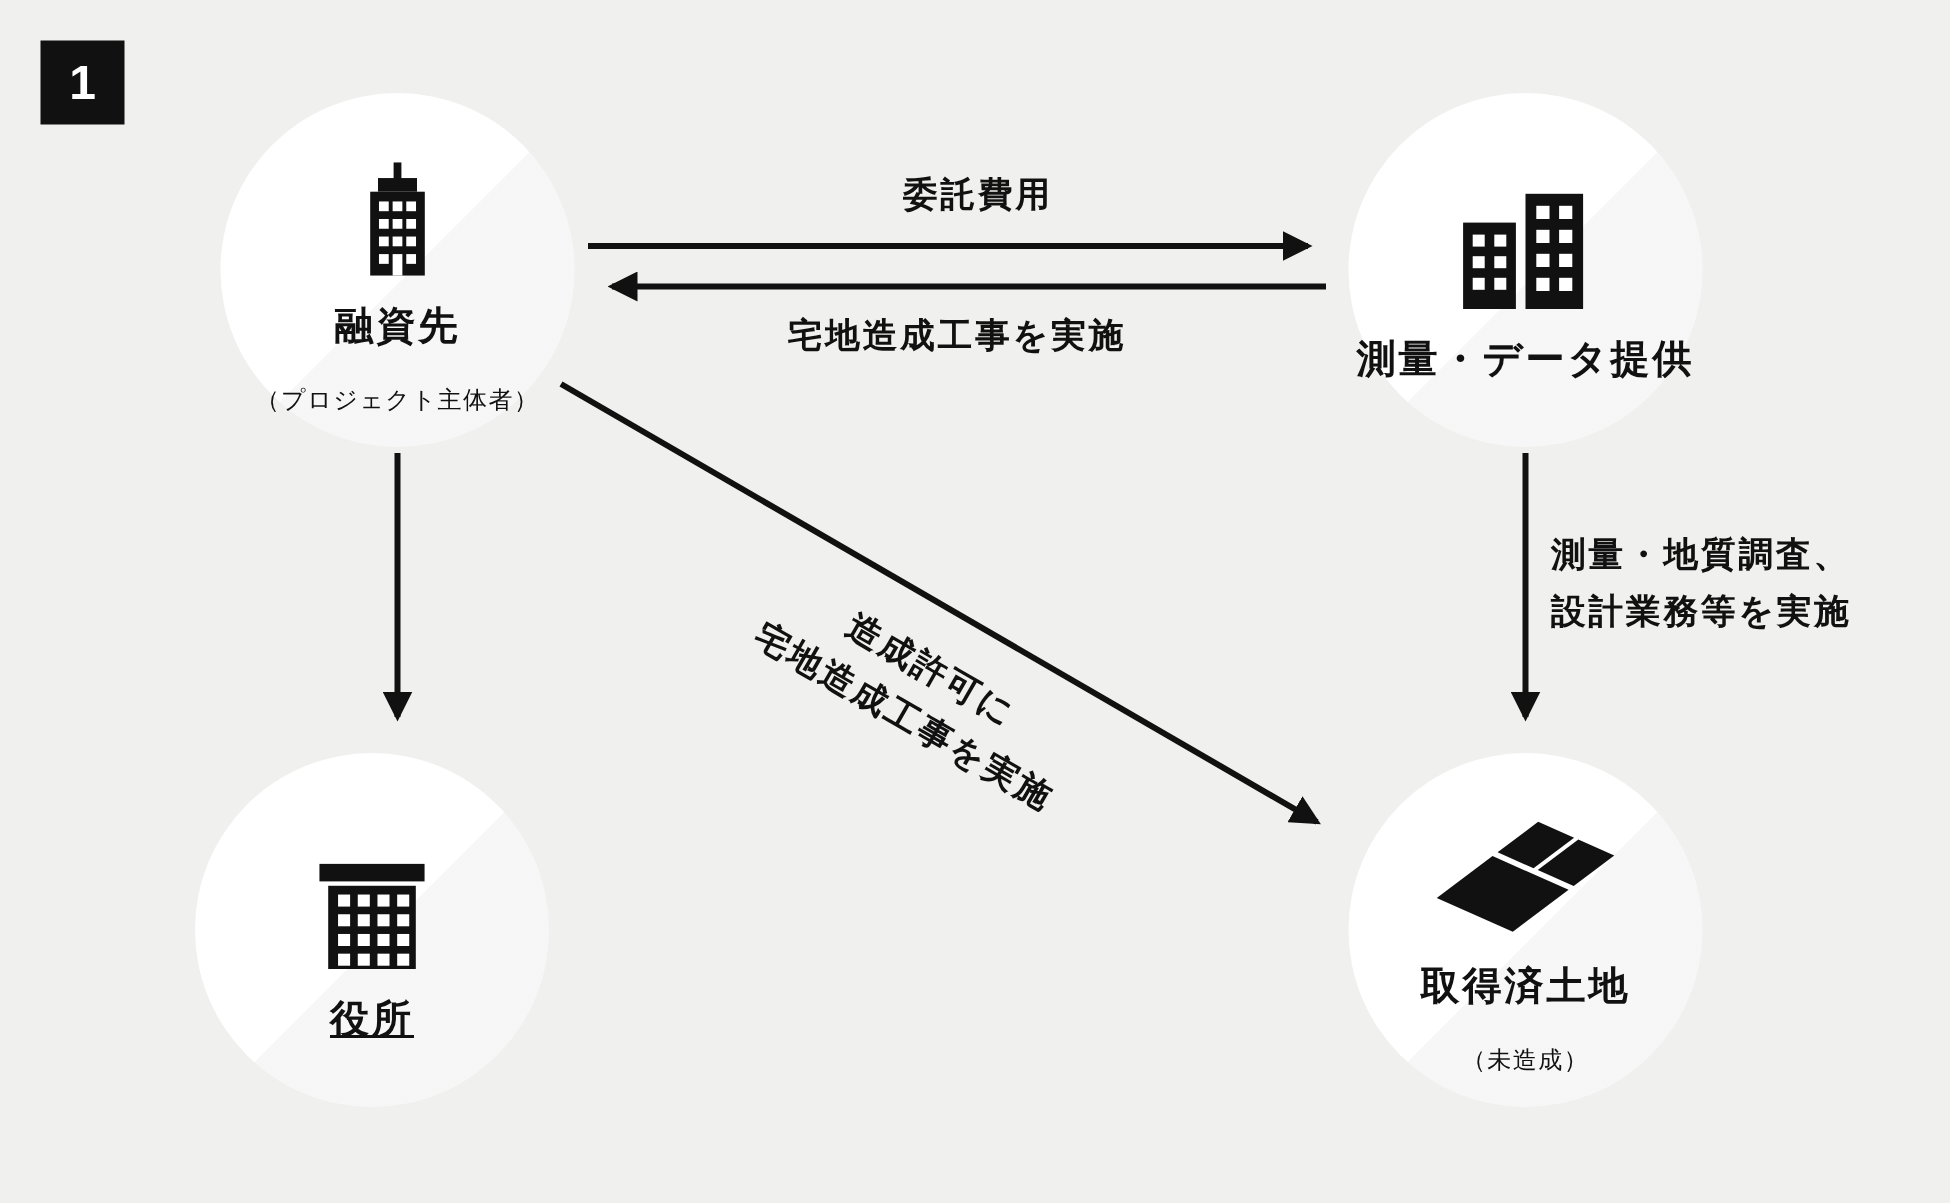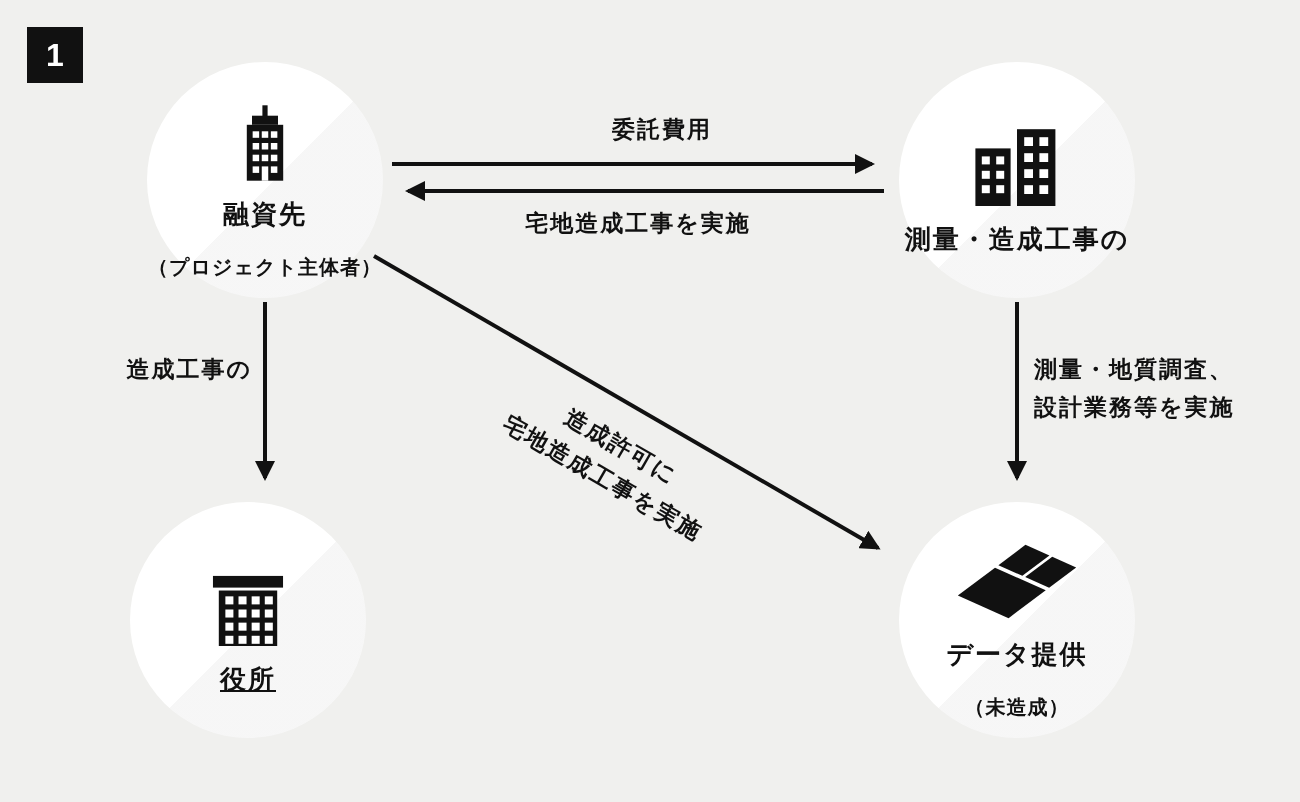--- a/index.html
+++ b/index.html
@@ -19,33 +19,33 @@
     justify-content:center; text-align:center; box-sizing:border-box; padding-top:22px;
   }
   .node::after {
     content:""; position:absolute; inset:0; border-radius:50%; pointer-events:none;
     background:linear-gradient(135deg, rgba(17,17,17,0) 52%, rgba(17,17,17,0.035) 52%);
   }
   .node-icon { height:80px; display:flex; align-items:flex-end; justify-content:center;
     margin-bottom:16px; position:relative; z-index:1; }
   .node-icon svg { display:block; }
   .node-label { font-size:26px; font-weight:700; letter-spacing:2px; position:relative; z-index:1; }
-  .node-sublabel { font-size:20px; margin-top:22px; letter-spacing:1px; position:relative; z-index:1;font-weight:bold; }
+  .node-sublabel { font-size:16px; margin-top:22px; letter-spacing:1px; position:relative; z-index:1; }
   #node-lender { left:147px; top:62px; }
   #node-survey { left:899px; top:62px; }
   #node-office { left:130px; top:502px;text-decoration:underline; }
   #node-land   { left:899px; top:502px; }
 
   .arrows { position:absolute; left:0; top:0; pointer-events:none; }
   .arrows line { stroke:#111; stroke-width:4; }
   .arrows .head { fill:#111; }
 
   .edge-label { position:absolute; font-weight:700; font-size:23px; letter-spacing:2px; line-height:38px; }
   .edge-label .line { display:block; }
-  #lbl-commission   { left:462px; top:110px; width:400px; text-align:center; }
+  #lbl-commission   { left:452px; top:110px; width:400px; text-align:center; }
   #lbl-data         { left:438px; top:204px; width:400px; text-align:center; }
   #lbl-permit       { left:42px;  top:350px; width:210px; text-align:right; }
   #lbl-survey       { left:1034px; top:350px; width:270px; text-align:left; }
   #lbl-construction {
     left:612px; top:462px; transform:translate(-50%,-50%) rotate(30deg);
     text-align:center; white-space:nowrap; line-height:36px;
   }
 </style>
 </head>
 <body>
@@ -109,21 +109,21 @@
           <rect x="42" y="7" width="5.5" height="5.5"></rect>
           <rect x="32.5" y="17" width="5.5" height="5.5"></rect>
           <rect x="42" y="17" width="5.5" height="5.5"></rect>
           <rect x="32.5" y="27" width="5.5" height="5.5"></rect>
           <rect x="42" y="27" width="5.5" height="5.5"></rect>
           <rect x="32.5" y="37" width="5.5" height="5.5"></rect>
           <rect x="42" y="37" width="5.5" height="5.5"></rect>
         </g>
       </svg>
     </div>
-    <div class="node-label">測量・造成工事の</div>
+    <div class="node-label">測量・データ提供</div>
   </div>
 
   <div class="node" id="node-office">
     <div class="node-icon">
       <svg viewBox="0 0 56 50" width="82" height="73" fill="#111">
         <rect x="4" y="2" width="48" height="8"></rect>
         <rect x="8" y="12" width="40" height="38"></rect>
         <g fill="#fff">
           <rect x="12.5" y="16" width="5.5" height="5.5"></rect>
           <rect x="21.5" y="16" width="5.5" height="5.5"></rect>
@@ -148,34 +148,33 @@
   </div>
 
   <div class="node" id="node-land">
     <div class="node-icon">
       <svg viewBox="2 8 44 28" width="124" height="79" fill="#111">
         <polygon points="3,27 16.2,17.1 34.2,25.1 21,35"></polygon>
         <polygon points="17.4,16.2 27,9 35.5,12.8 25.9,20"></polygon>
         <polygon points="26.9,20.4 36.5,13.2 45,17 35.4,24.2"></polygon>
       </svg>
     </div>
-    <div class="node-label">データ提供</div>
+    <div class="node-label">取得済土地</div>
     <div class="node-sublabel">（未造成）</div>
   </div>
 
   <div class="edge-label" id="lbl-commission">
     <span class="line">委託費用</span>
   </div>
 
   <div class="edge-label" id="lbl-data">
     <span class="line">宅地造成工事を実施</span>
   </div>
 
   <div class="edge-label" id="lbl-permit">
-    <span class="line">造成工事の</span>
   </div>
 
   <div class="edge-label" id="lbl-survey">
     <span class="line">測量・地質調査、</span>
     <span class="line">設計業務等を実施</span>
   </div>
 
   <div class="edge-label" id="lbl-construction">
     <span class="line">造成許可に</span>
     <span class="line">宅地造成工事を実施</span>

